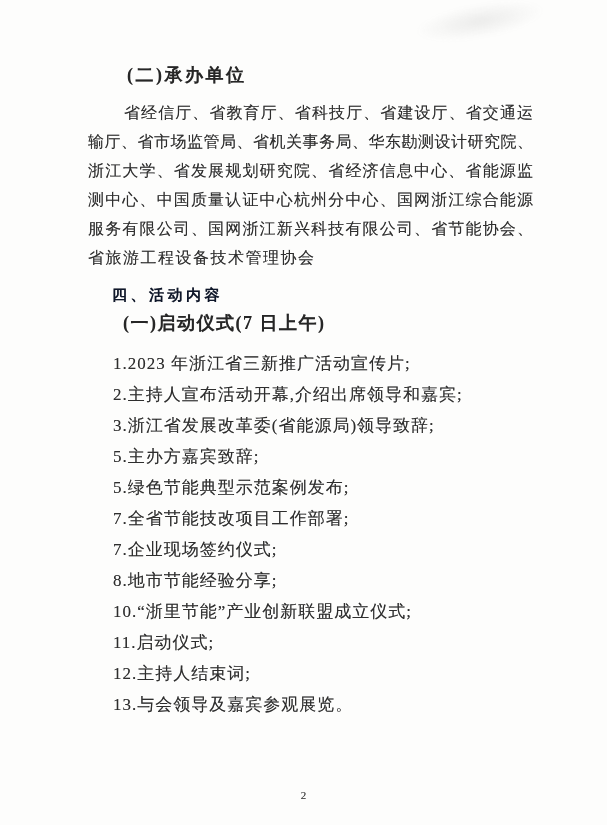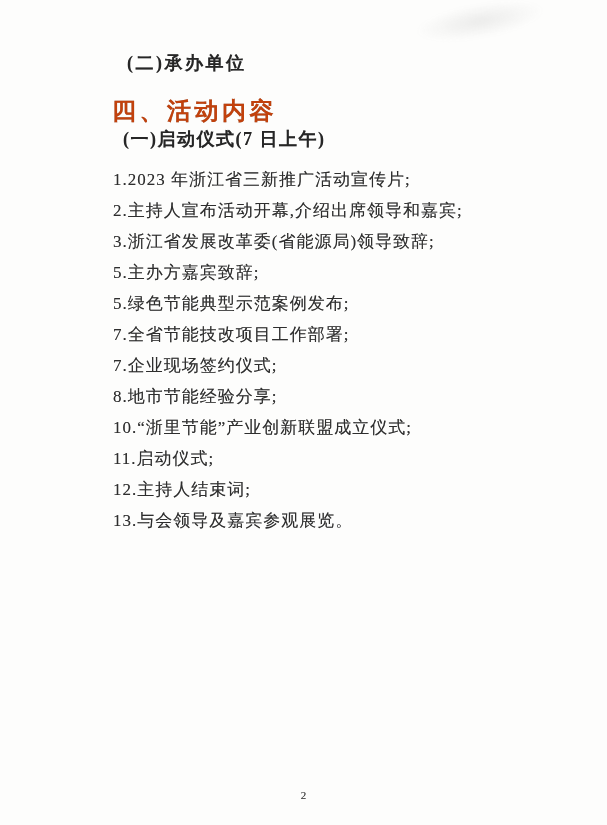--- a/index.html
+++ b/index.html
@@ -24,21 +24,21 @@
     width: 130px;
     height: 34px;
     background: radial-gradient(ellipse at center, rgba(110,110,110,0.12), rgba(110,110,110,0.0) 70%);
     transform: rotate(-10deg);
     filter: blur(2px);
     pointer-events: none;
   }
   .content {
     position: absolute;
     left: 88px;
-    top: 0;
+    top: 12px;
     width: 445px;
   }
   .heading-kaiti {
     font-weight: bold;
     font-size: 18px;
     line-height: 29px;
     letter-spacing: 2.5px;
     color: #262626;
   }
   .heading-2 {
@@ -58,25 +58,25 @@
     text-indent: 36px;
   }
   .par-line.last {
     text-align: left;
     text-align-last: left;
     letter-spacing: 1.5px;
   }
   .heading-hei {
     font-family: "Liberation Sans", sans-serif;
     font-weight: bold;
-    font-size: 24px;
+    font-size: 15px;
     line-height: 29px;
     letter-spacing: 3.5px;
-    color: #c2410c;
-    margin: 18px 0 0 24px;
+    color: #0f172a;
+    margin: 8px 0 0 24px;
   }
   .heading-sub {
     margin: 0 0 0 35px;
     letter-spacing: 1.5px;
   }
   .agenda {
     margin: 10px 0 0 25px;
   }
   .agenda-item {
     font-size: 17px;
@@ -98,20 +98,28 @@
 </head>
 <body>
 
 <div class="page">
   <div class="scan-smudge"></div>
 
   <div class="content">
 
     <div class="heading-kaiti heading-2">(二)承办单位</div>
 
+    <div class="paragraph">
+      <div class="par-line first">省经信厅、省教育厅、省科技厅、省建设厅、省交通运</div>
+      <div class="par-line">输厅、省市场监管局、省机关事务局、华东勘测设计研究院、</div>
+      <div class="par-line">浙江大学、省发展规划研究院、省经济信息中心、省能源监</div>
+      <div class="par-line">测中心、中国质量认证中心杭州分中心、国网浙江综合能源</div>
+      <div class="par-line">服务有限公司、国网浙江新兴科技有限公司、省节能协会、</div>
+      <div class="par-line last">省旅游工程设备技术管理协会</div>
+    </div>
 
     <div class="heading-hei">四、活动内容</div>
 
     <div class="heading-kaiti heading-sub">(一)启动仪式(7 日上午)</div>
 
     <div class="agenda">
       <div class="agenda-item">1.2023 年浙江省三新推广活动宣传片;</div>
       <div class="agenda-item">2.主持人宣布活动开幕,介绍出席领导和嘉宾;</div>
       <div class="agenda-item">3.浙江省发展改革委(省能源局)领导致辞;</div>
       <div class="agenda-item">5.主办方嘉宾致辞;</div>

